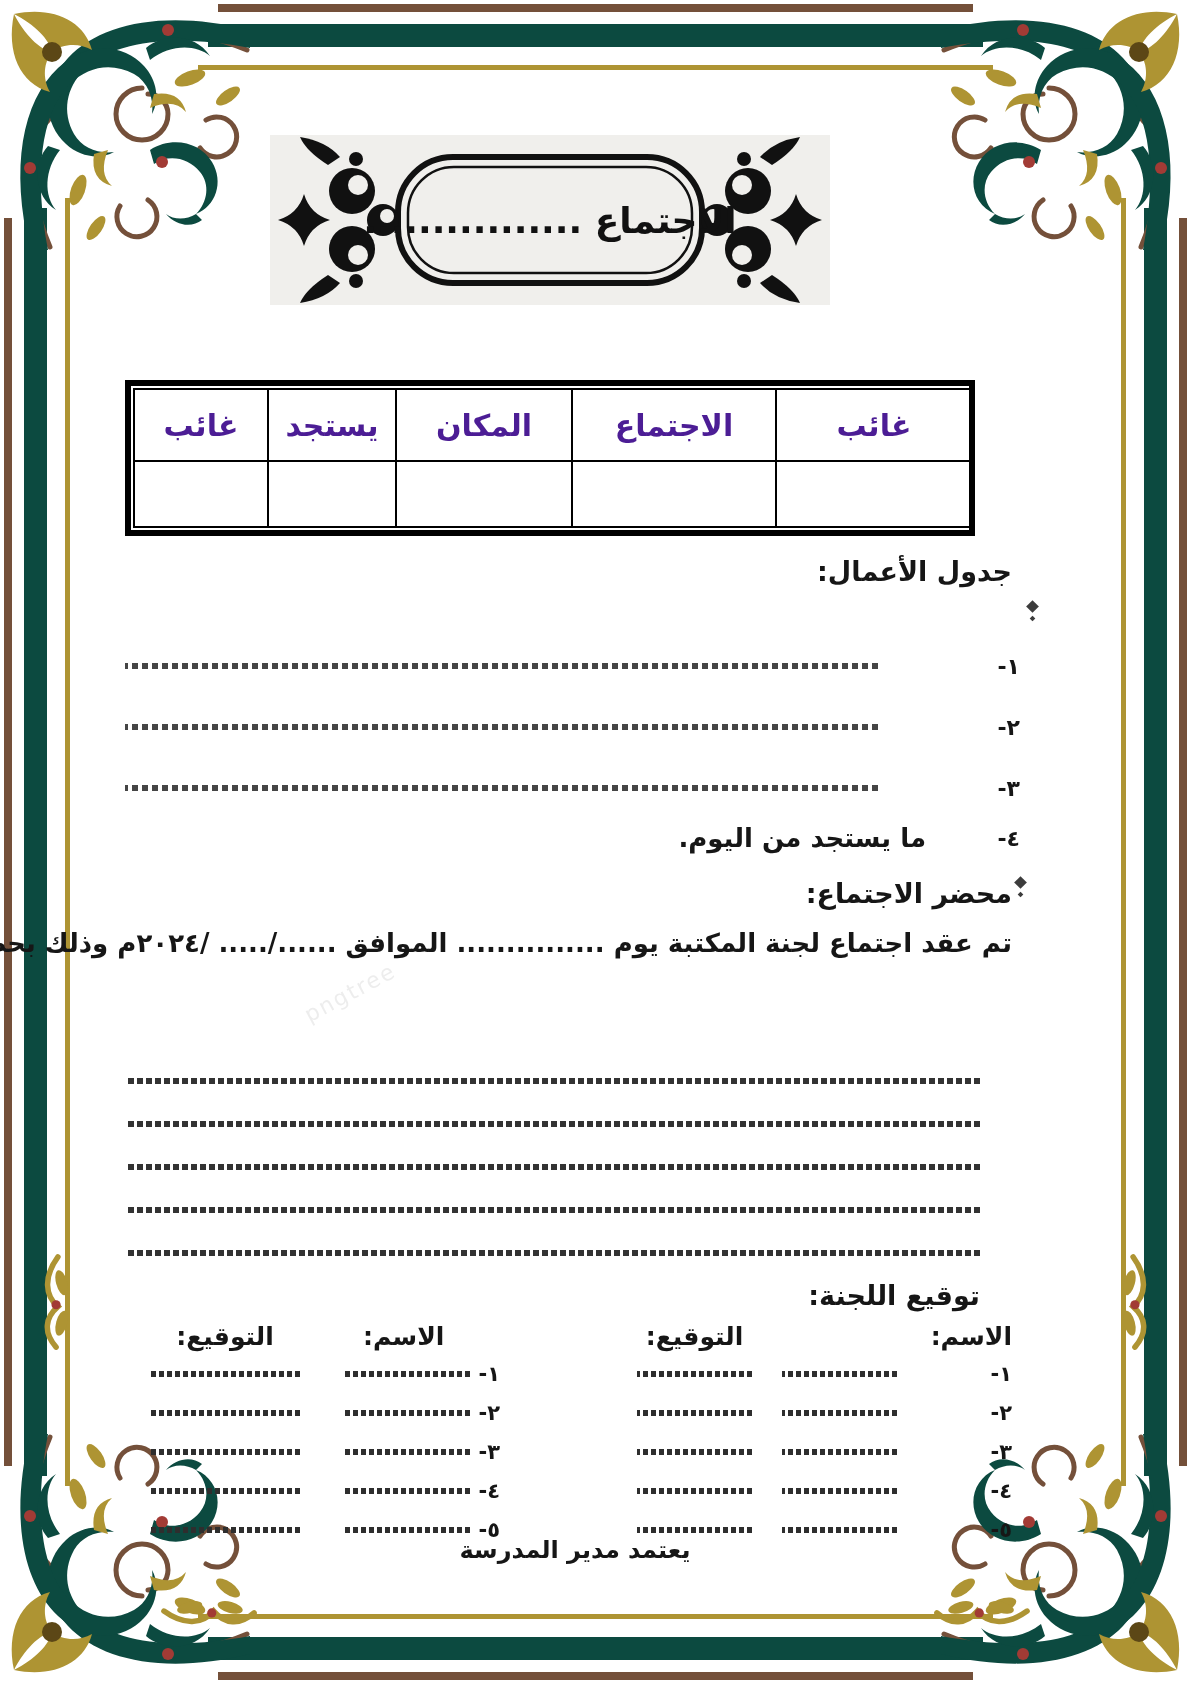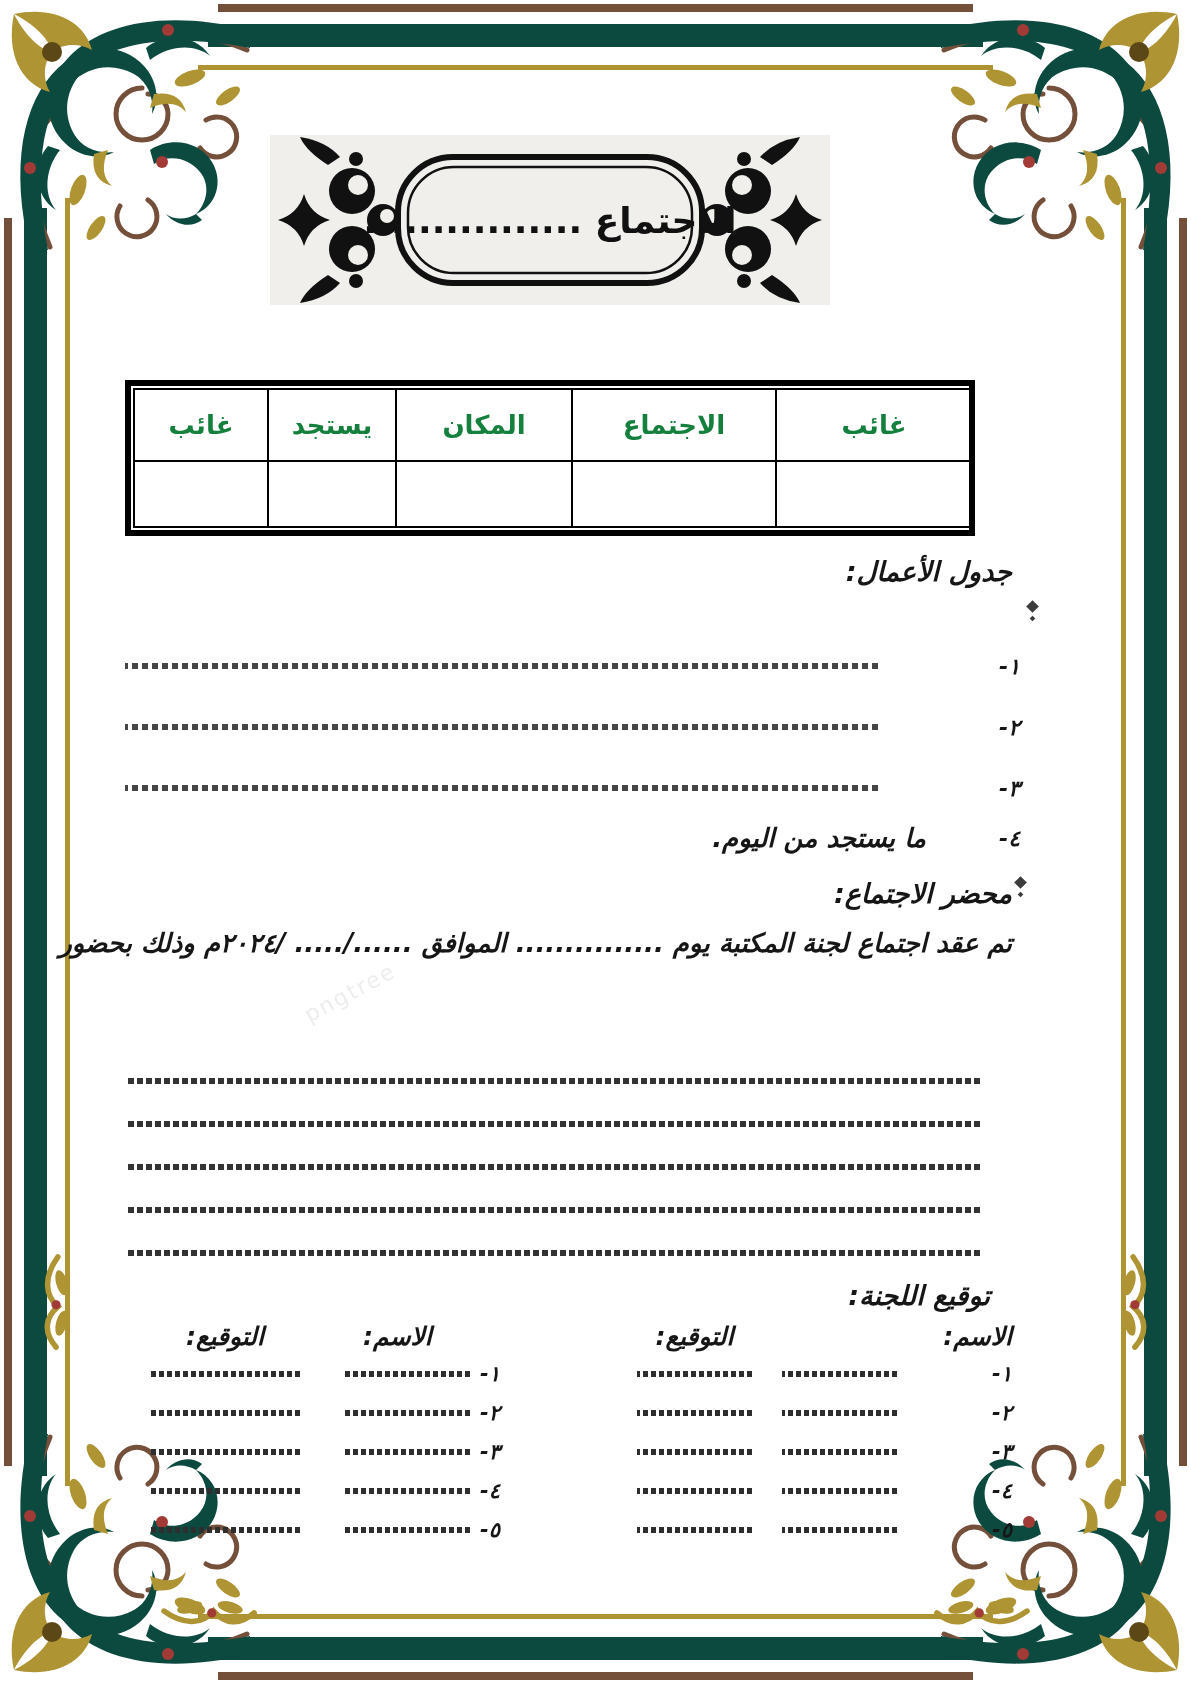--- a/index.html
+++ b/index.html
@@ -45,24 +45,24 @@
   .banner svg{position:absolute;left:0;top:0;}
   .banner .title{
     position:absolute;left:120px;right:120px;top:0;height:170px;
     display:flex;align-items:center;justify-content:center;
     direction:rtl;font-size:36px;font-weight:bold;color:#111;white-space:nowrap;
   }
   
   .att-table{position:absolute;left:125px;top:380px;width:850px;border:6px solid #000;padding:2px;background:#fff;box-sizing:border-box;}
   .att-table table{width:100%;border-collapse:collapse;table-layout:fixed;direction:rtl;}
   .att-table th,.att-table td{border:2px solid #000;}
-  .att-table th{height:68px;font-size:26px;font-weight:bold;text-align:center;color:#15803d;}
+  .att-table th{height:68px;font-size:30px;font-weight:bold;text-align:center;color:#4c1d95;}
   .att-table td{height:62px;}
   
-  .content{position:absolute;left:85px;top:0;width:935px;height:1304px;direction:rtl;font-style:italic;}
+  .content{position:absolute;left:85px;top:0;width:935px;height:1304px;direction:rtl;}
   .heading{position:absolute;right:8px;font-size:27px;font-weight:bold;white-space:nowrap;}
   .dotline{height:6px;background:repeating-linear-gradient(to left,#454545 0 6px,transparent 6px 10px);}
   .agenda-row{position:absolute;left:0;right:0;display:flex;align-items:center;height:36px;}
   .agenda-num{width:42px;font-size:22px;font-weight:bold;text-align:right;}
   .agenda-row .dotline{flex:1;margin-right:100px;margin-left:40px;}
   .item4-text{font-size:26px;font-weight:bold;margin-right:52px;}
   .para{position:absolute;right:8px;left:0;font-size:26px;font-weight:bold;text-align:right;white-space:nowrap;}
   .blank-line{position:absolute;left:40px;right:40px;height:6px;
     background:repeating-linear-gradient(to left,#333 0 6px,transparent 6px 9px);}
   
@@ -362,21 +362,21 @@
 
     <div class="heading" style="top:878px;">محضر الاجتماع:</div>
     <div class="para" style="top:928px;">تم عقد اجتماع لجنة المكتبة يوم ............... الموافق ....../..... /٢٠٢٤م وذلك بحضور</div>
 
     <div class="blank-line" style="top:1078px;"></div>
     <div class="blank-line" style="top:1121px;"></div>
     <div class="blank-line" style="top:1164px;"></div>
     <div class="blank-line" style="top:1207px;"></div>
     <div class="blank-line" style="top:1250px;"></div>
 
-    <div class="heading" style="top:1280px;right:30px;margin-left:11px;">توقيع اللجنة:</div>
+    <div class="heading" style="top:1280px;right:40px;margin-left:11px;">توقيع اللجنة:</div>
 
     <div class="sig-group right rg">
       <div class="sig-row" style="height:36px;">
         <span class="sig-label l-name">الاسم:</span>
         <span class="c-gap2"></span>
         <span class="sig-label l-sig">التوقيع:</span>
       </div>
       <div class="sig-row">
         <span class="sig-num c-num">١-</span>
         <span class="c-gap1"></span>
@@ -445,14 +445,15 @@
           <span class="sdots c-sig"></span>
       </div>
       <div class="sig-row">
         <span class="sig-num c-num">٥-</span>
         <span class="sdots c-name"></span>
         <span class="c-gap1"></span>
           <span class="sdots c-sig"></span>
       </div>
     </div>
 
+    <div class="footer">يعتمد مدير المدرسة</div>
   </div>
 </div>
 
 </body></html>

